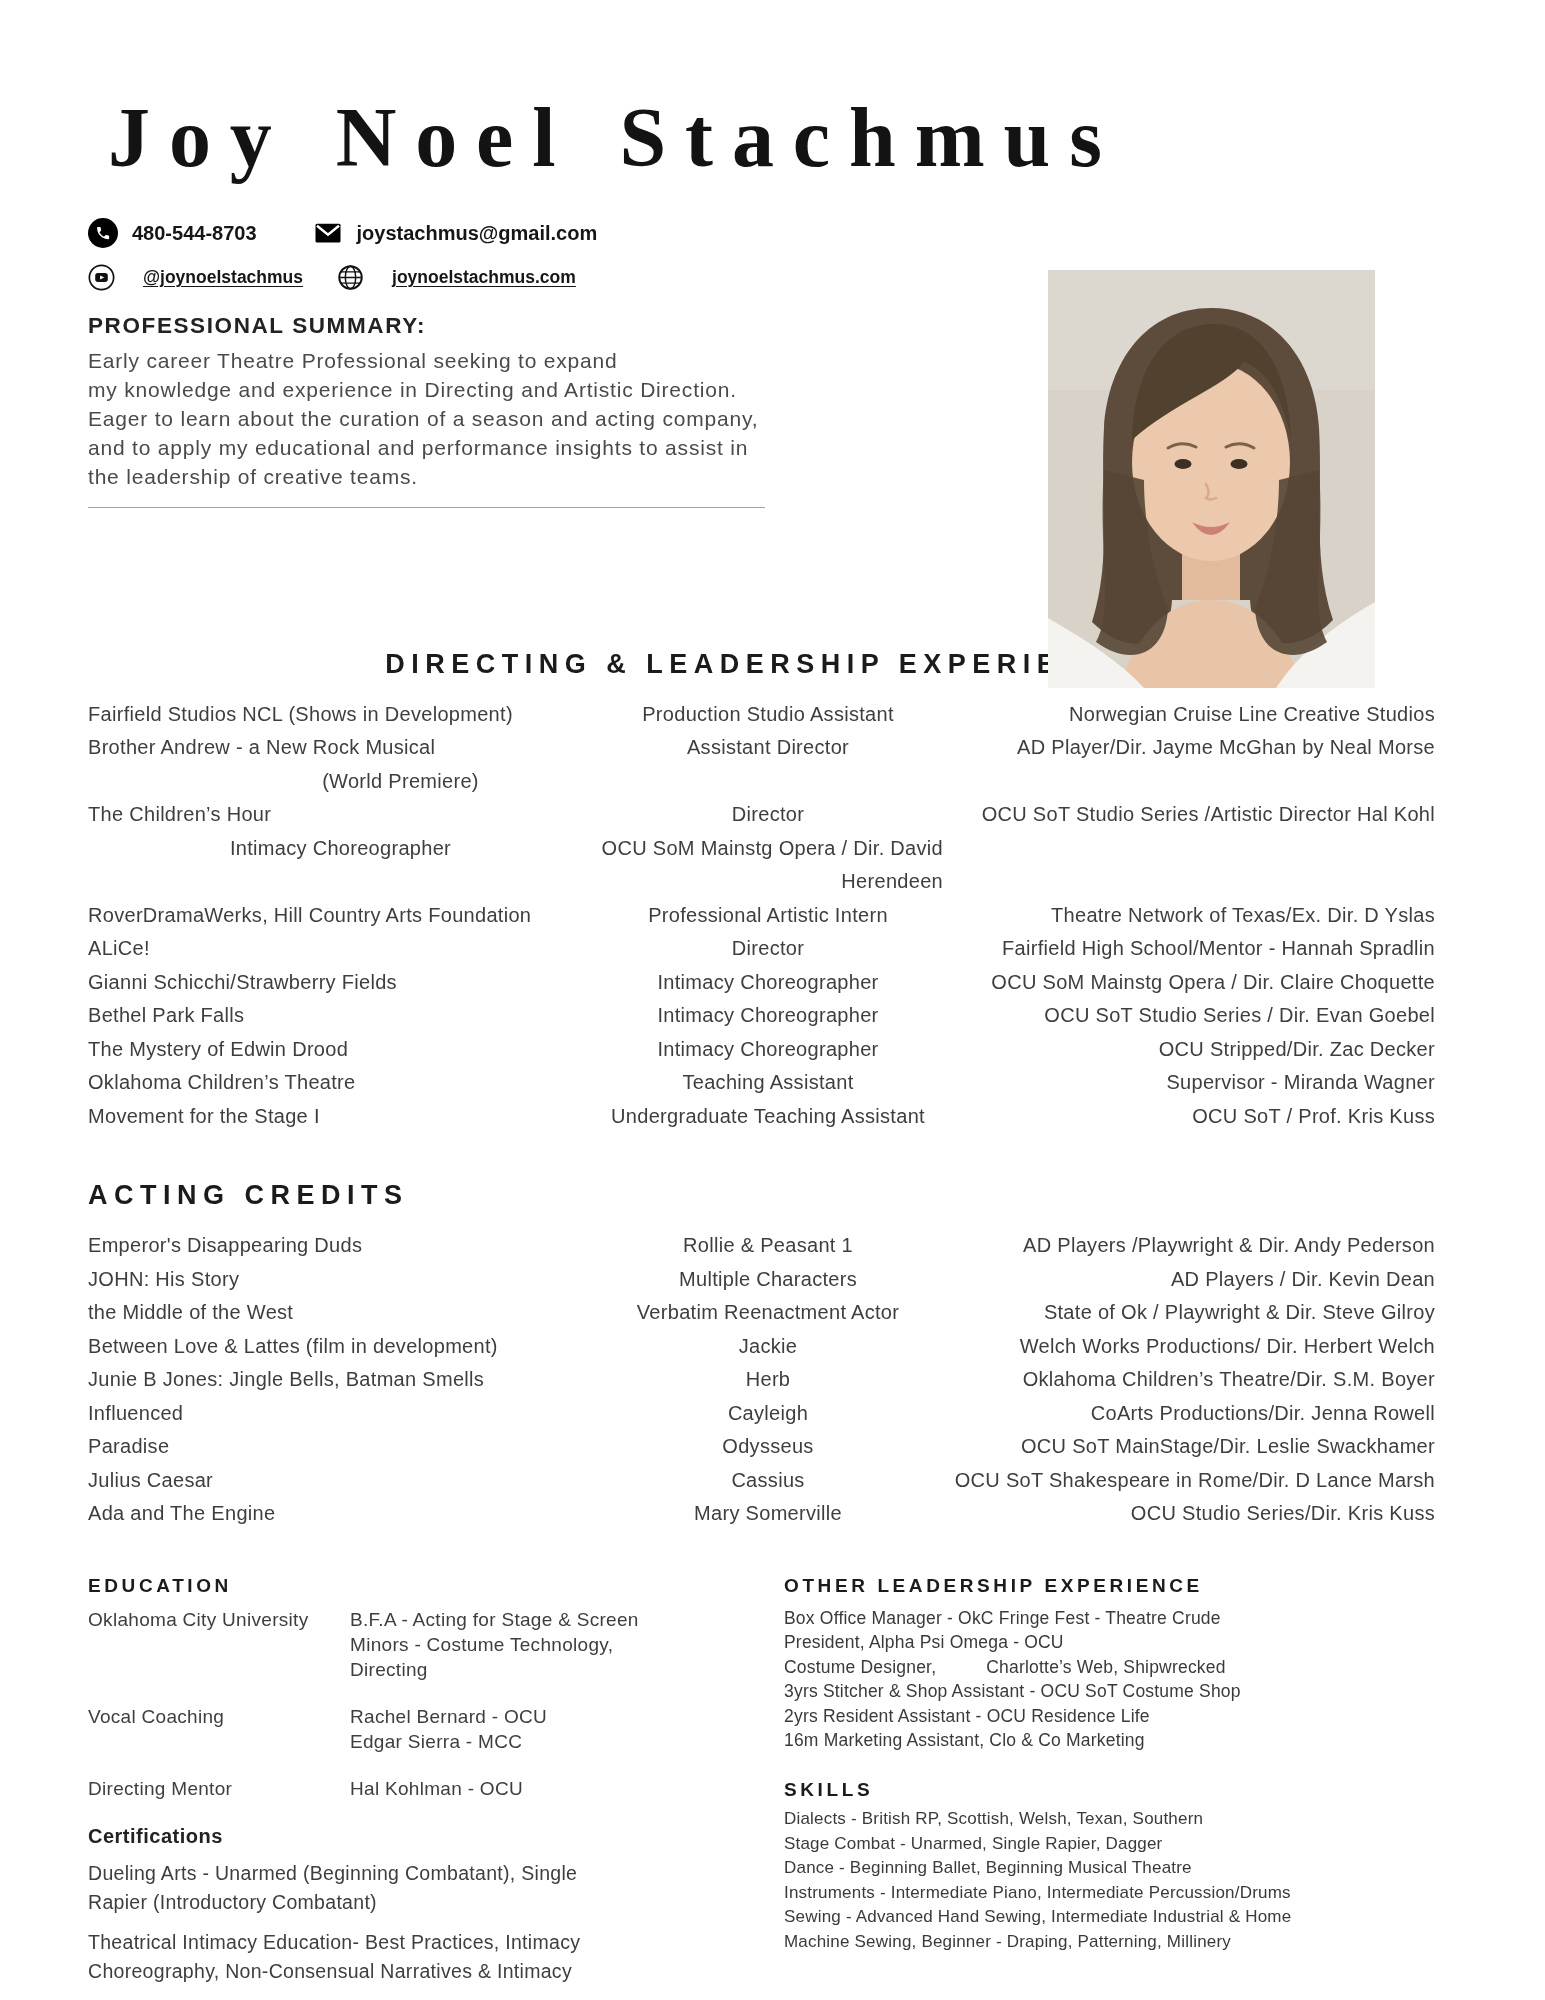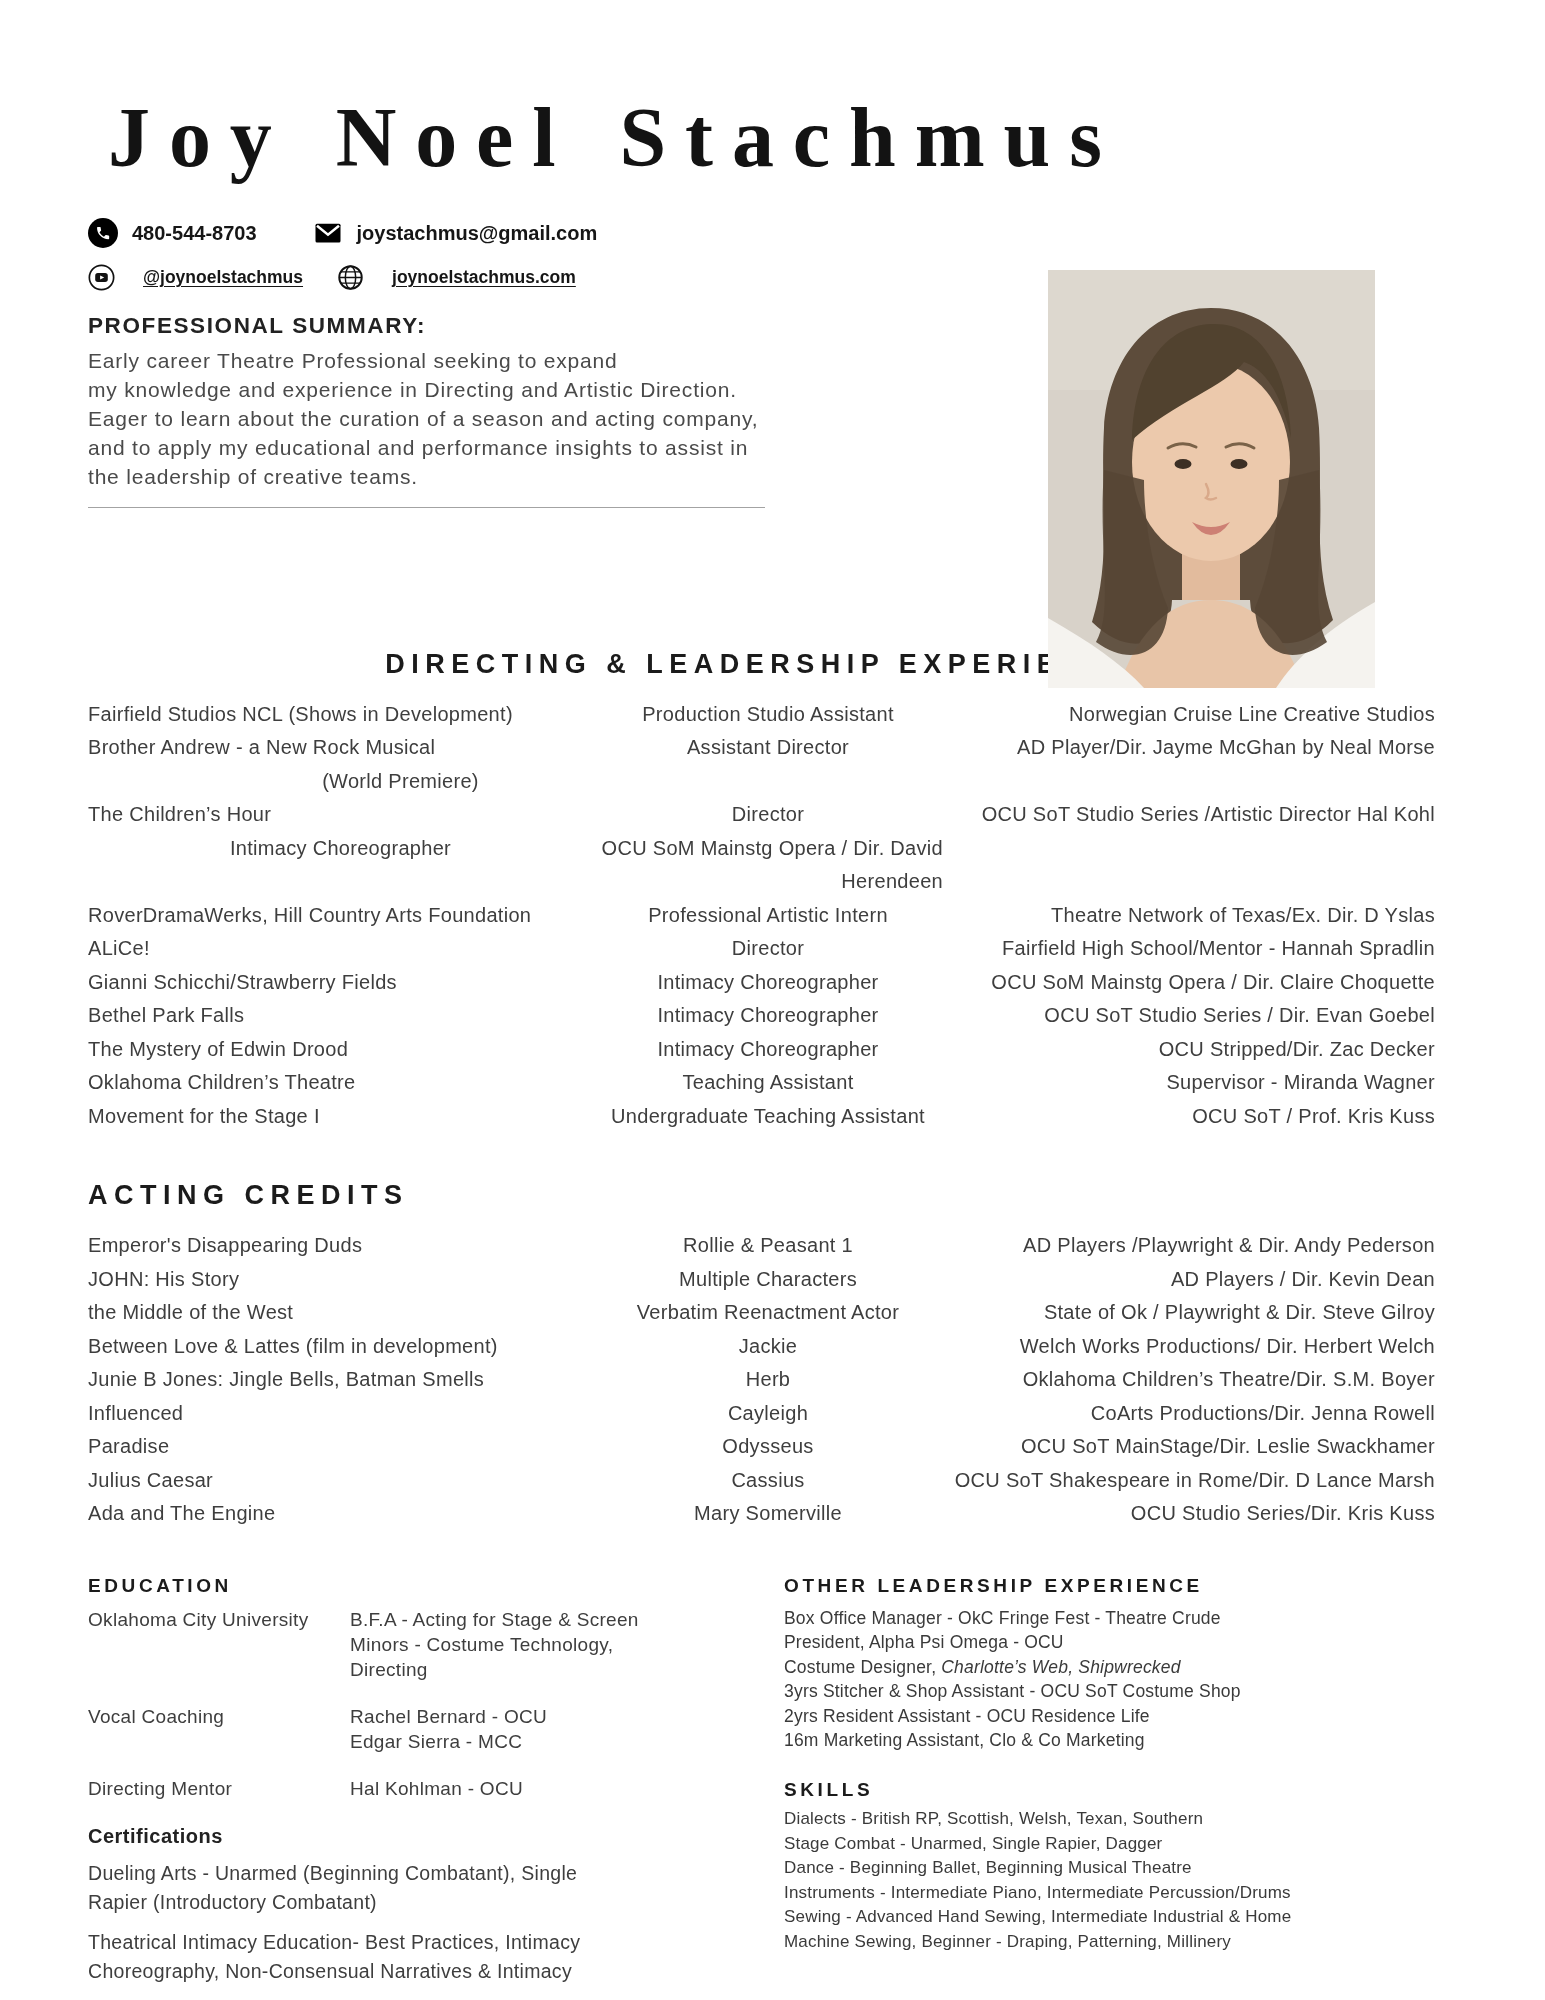--- a/index.html
+++ b/index.html
@@ -49,21 +49,21 @@
   .sub-heading{font-size:19px;font-weight:700;letter-spacing:3.6px;color:#1b1b1b;}
   .edu-rows{margin-top:10px;}
   .edu-row{display:grid;grid-template-columns:262px 1fr;font-size:19px;font-weight:300;
            line-height:25px;color:#3e3e3e;letter-spacing:0.3px;margin-bottom:22px;}
   .edu-value{white-space:pre-line;}
   .cert-heading{font-size:20px;font-weight:700;letter-spacing:0.5px;color:#222222;margin-top:24px;}
   .cert-item{font-size:19.5px;font-weight:300;line-height:29px;white-space:pre-line;
              margin-top:11px;color:#3e3e3e;letter-spacing:0.3px;width:520px;}
   .lead-items{margin-top:9px;}
   .lead-item{font-size:17.5px;font-weight:300;line-height:24.6px;color:#3a3a3a;letter-spacing:0.2px;}
-  .lead-item .ital{font-style:italic;}
+  .lead-item .ital{margin-left:45px;}
   .skills-heading{margin-top:26px;}
   .skill-items{margin-top:6px;}
   .skill-item{font-size:17px;font-weight:300;line-height:24.6px;color:#3a3a3a;
               letter-spacing:0.2px;white-space:pre-line;}
 
   
   .headshot{position:absolute;left:1048px;top:270px;width:327px;height:418px;}
 </style>
 </head>
 <body>

